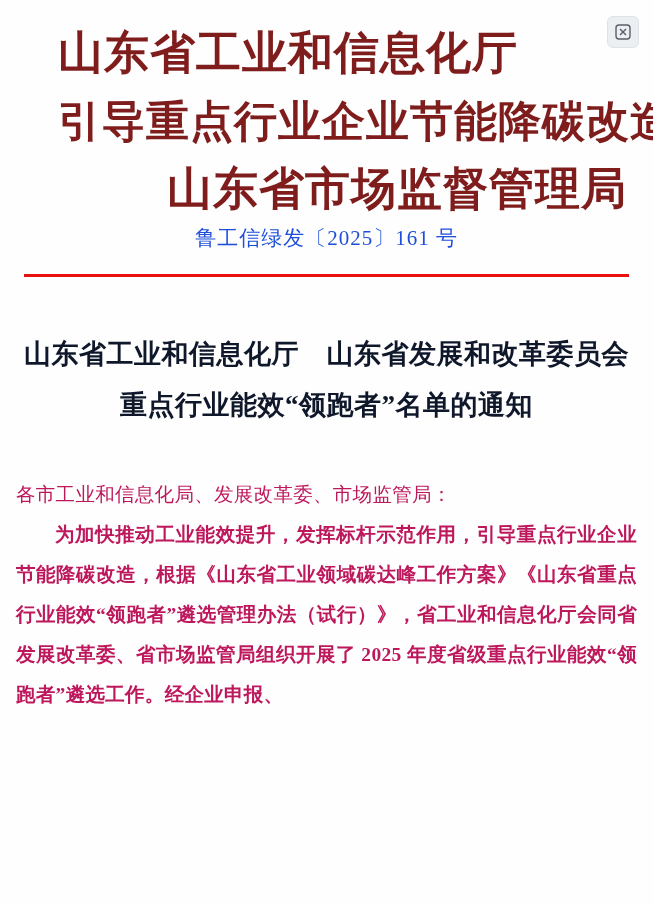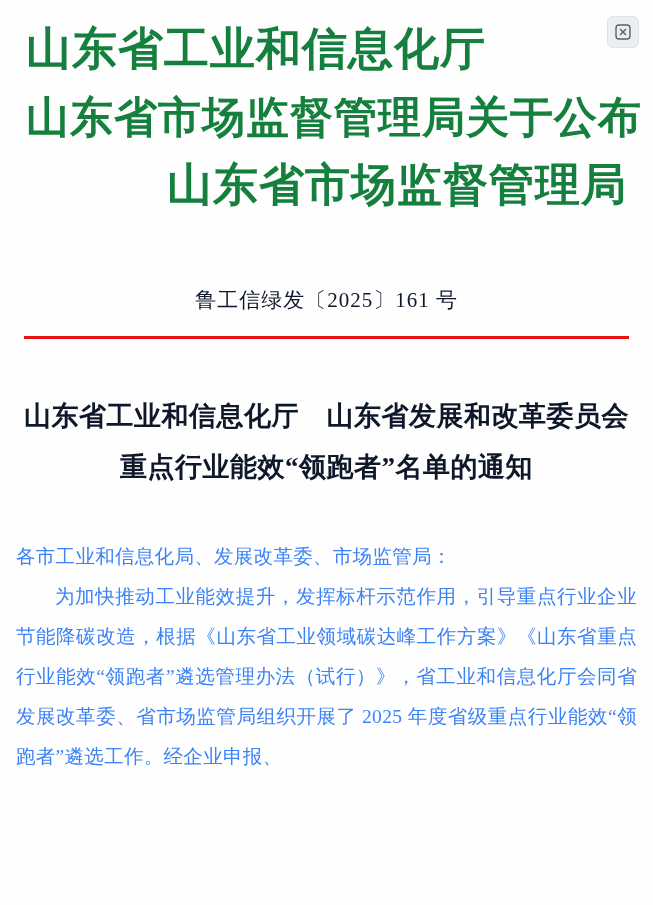--- a/index.html
+++ b/index.html
@@ -38,37 +38,37 @@
     justify-content: center;
     color: #555d66;
   }
   .corner-btn svg { display: block; }
 
   
   .letterhead {
     padding: 18px 26px 0 26px;
   }
   .lh-line {
-    color: #15803d;
-    font-family: Liberation Mono, monospace;
+    color: #7f1d1d;
+    font-family: Liberation Sans, sans-serif;
     font-weight: bold;
     font-size: 45px;
     line-height: 1.55;
     letter-spacing: 1px;
     white-space: nowrap;
+    margin-left: 32px;
   }
   .lh-line.l2 { font-size: 43px; }
   .lh-line.l3 { font-size: 45px; text-align: right; }
 
   
   .doc-number {
     text-align: center;
-    margin-top: 62px;
     font-size: 21px;
-    color: #0f172a;
+    color: #1d4ed8;
     letter-spacing: 1px;
     font-family: "Liberation Serif", serif;
   }
 
   
   .red-rule {
     margin: 22px 24px 0 24px;
     height: 2.5px;
     background: #e8110e;
   }
@@ -86,44 +86,44 @@
     line-height: 1.9;
     letter-spacing: 0.5px;
     white-space: nowrap;
   }
 
   
   .body-block {
     margin-top: 44px;
     padding: 0 16px;
     font-size: 19.5px;
-    color: #3b82f6;
+    color: #be185d;
     line-height: 2.05;
     letter-spacing: 0.3px;
   }
   .salutation { text-align: left; }
   .para { text-align: justify; text-justify: inter-ideograph; }
-  .indent { text-indent: 2em; }
+  .indent { text-indent: 2em; font-weight: bold; }
 </style>
 </head>
 <body>
 
 <div class="page">
 
   <div class="corner-btn">
     <svg width="16" height="16" viewBox="0 0 16 16" aria-hidden="true">
       <rect x="1" y="1" width="14" height="14" rx="3" fill="none" stroke="#5a6068" stroke-width="1.4"></rect>
       <line x1="5" y1="5" x2="11" y2="11" stroke="#5a6068" stroke-width="1.4"></line>
       <line x1="11" y1="5" x2="5" y2="11" stroke="#5a6068" stroke-width="1.4"></line>
     </svg>
   </div>
 
   <div class="letterhead">
     <div class="lh-line l1">山东省工业和信息化厅</div>
-    <div class="lh-line l2">山东省市场监督管理局关于公布</div>
+    <div class="lh-line l2">引导重点行业企业节能降碳改造</div>
     <div class="lh-line l3">山东省市场监督管理局</div>
   </div>
 
   <div class="doc-number">鲁工信绿发〔2025〕161 号</div>
 
   <div class="red-rule"></div>
 
   <div class="title-block">
     <div class="title-line">山东省工业和信息化厅　山东省发展和改革委员会</div>
     <div class="title-line">重点行业能效“领跑者”名单的通知</div>

